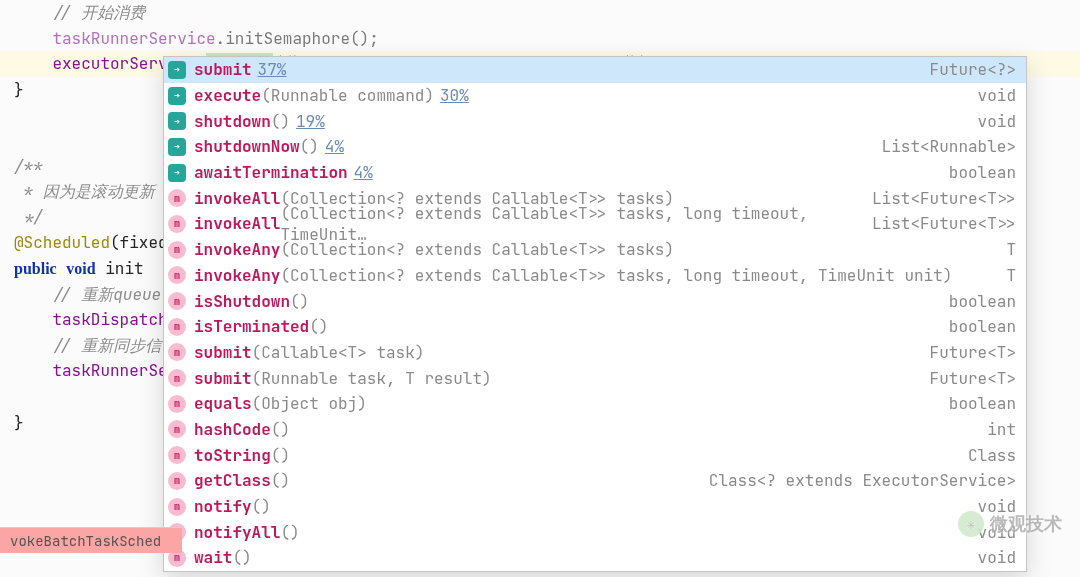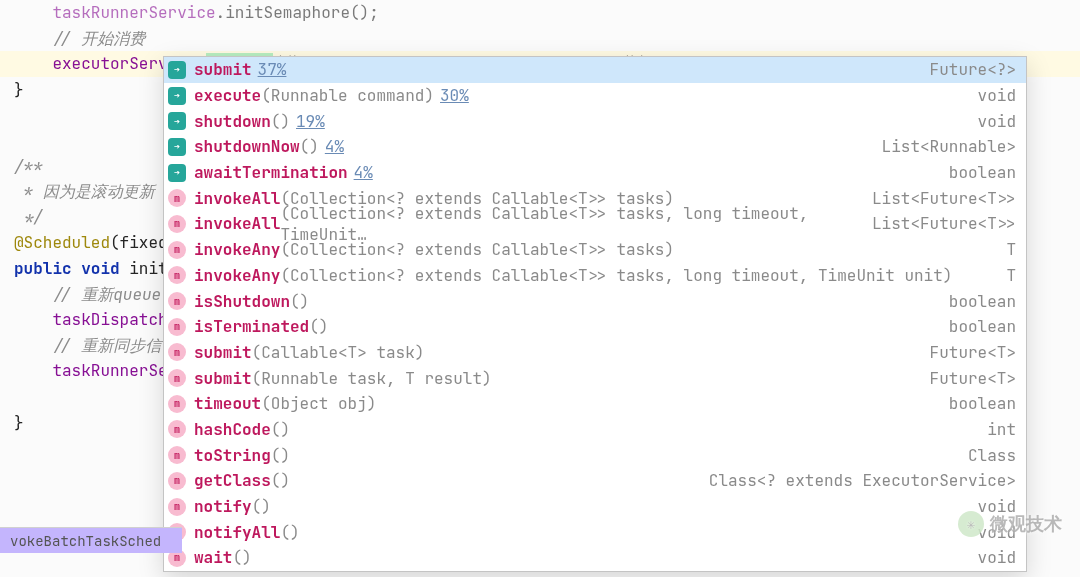--- a/index.html
+++ b/index.html
@@ -1,19 +1,19 @@
 <!DOCTYPE html>
 <html><head>
 <meta charset="utf-8">
 <style>
   html,body { margin:0; padding:0; font-family:"JetBrains Mono","Menlo","Consolas",monospace; font-size:16px; background:#fbfbfb; color:#252525; overflow:hidden; }
   .editor { width:1080px; height:577px; position:relative; background:#fbfbfb; }
   .code { padding-top:0; line-height:25.6px; letter-spacing:0px; }
   .line { white-space:pre; padding-left:14px; }
-  .kw  { color:#1232ac; font-weight:bold; }
+  .kw  { color:#1232ac; font-weight:bold;font-family:Liberation Serif, serif; }
   .ann { color:#9e880d; }
   .com { color:#8c8c8c; font-style:italic; }
   .call{ font-style:italic; }
   .fld { color:#871094; }
   .hi  { background:#b8eec1; }
   .hl-line{ background:#fffae3; }
   .fade{ opacity:.60; }
 
   .popup { position:absolute; left:163px; top:56px; width:862px; background:#ffffff; border:1px solid #c4c4c4; box-shadow:0 8px 24px rgba(0,0,0,.15); font-size:16px; }
   .row { display:flex; align-items:center; height:25.7px; padding:0 10px 0 4px; cursor:pointer; }
@@ -21,32 +21,32 @@
   .ico { width:18px; height:18px; border-radius:50%; display:inline-flex; align-items:center; justify-content:center; font-size:10px; font-weight:bold; color:#fff; margin-right:8px; flex-shrink:0; }
   .ico.sq { border-radius:4px; }
   .ico.teal { background:#26a69a; }
   .ico.pink { background:#f8bbd0; color:#c2185b; }
   .mname { font-weight:bold; color:#be185d; }
   .mparm { color:#8a8a8a; }
   .pct   { color:#6a8bb5; margin-left:6px;text-decoration:underline; }
   .spacer{ flex:1 1 auto; }
   .ret   { color:#8a8a8a; white-space:nowrap; }
 
-  .bottom-tab { position:absolute; left:0; bottom:24px; height:25px; padding:0 10px; background:#c4b5fd; border-top:1px solid #d0d0d0; display:flex; align-items:center; font-size:14px; color:#555; width:162px;}
+  .bottom-tab { position:absolute; left:0; bottom:24px; height:25px; padding:0 10px; background:#fca5a5; border-top:1px solid #d0d0d0; display:flex; align-items:center; font-size:14px; color:#555; width:162px;}
   .wm { position:absolute; right:18px; bottom:40px; display:flex; align-items:center; gap:6px; font-size:18px; font-weight:bold; color:#aeaeae; text-shadow:0 0 4px #fff; opacity:.85;}
   .wm .logo { width:26px; height:26px; border-radius:50%; background:#cfe8c9; display:flex; align-items:center; justify-content:center; font-size:14px; }
 </style>
 </head>
 <body>
 
 <div class="editor">
 
   <div class="code">
+    <div class="line">    <span class="com">// 开始消费</span></div>
     <div class="line fade">    <span class="fld">taskRunnerService</span><span>.initSemaphore();</span></div>
-    <div class="line">    <span class="com">// 开始消费</span></div>
     <div class="line hl-line">    <span class="fld">executorService</span><span>.</span><span class="hi call">execute</span><span>(() -&gt; </span><span class="fld">taskRunnerService</span><span class="call">.consumeTask());</span></div>
     <div class="line">}</div>
     <div class="line"> </div>
     <div class="line"> </div>
     <div class="line"><span class="com">/**</span></div>
     <div class="line"><span class="com"> * 因为是滚动更新</span></div>
     <div class="line"><span class="com"> */</span></div>
     <div class="line"><span class="ann">@Scheduled</span><span>(fixedD</span></div>
     <div class="line"><span class="kw">public</span> <span class="kw">void</span><span> init</span></div>
     <div class="line">    <span class="com">// 重新queue</span></div>
@@ -147,21 +147,21 @@
       </div>
       <div class="row">
         <span class="ico pink">m</span>
         <span class="mname">submit</span>
         <span class="mparm">(Runnable task, T result)</span>
         <span class="spacer"></span>
         <span class="ret">Future&lt;T&gt;</span>
       </div>
       <div class="row">
         <span class="ico pink">m</span>
-        <span class="mname">timeout</span>
+        <span class="mname">equals</span>
         <span class="mparm">(Object obj)</span>
         <span class="spacer"></span>
         <span class="ret">boolean</span>
       </div>
       <div class="row">
         <span class="ico pink">m</span>
         <span class="mname">hashCode</span>
         <span class="mparm">()</span>
         <span class="spacer"></span>
         <span class="ret">int</span>

